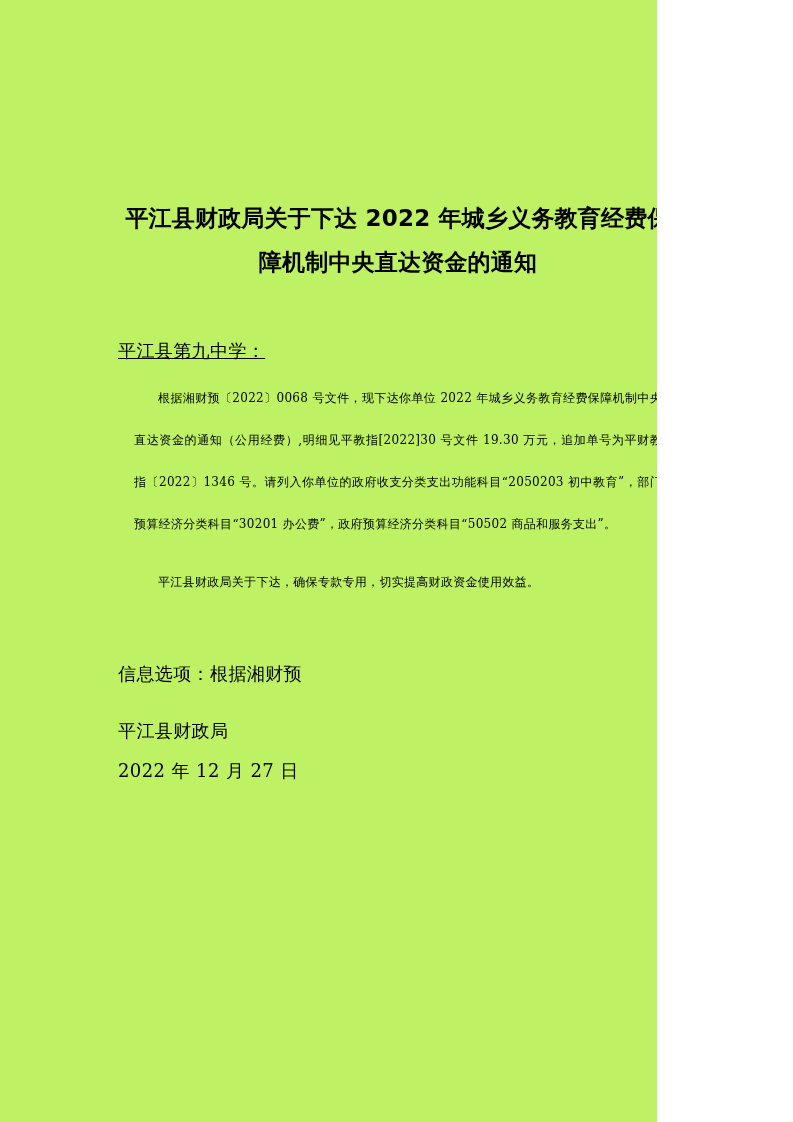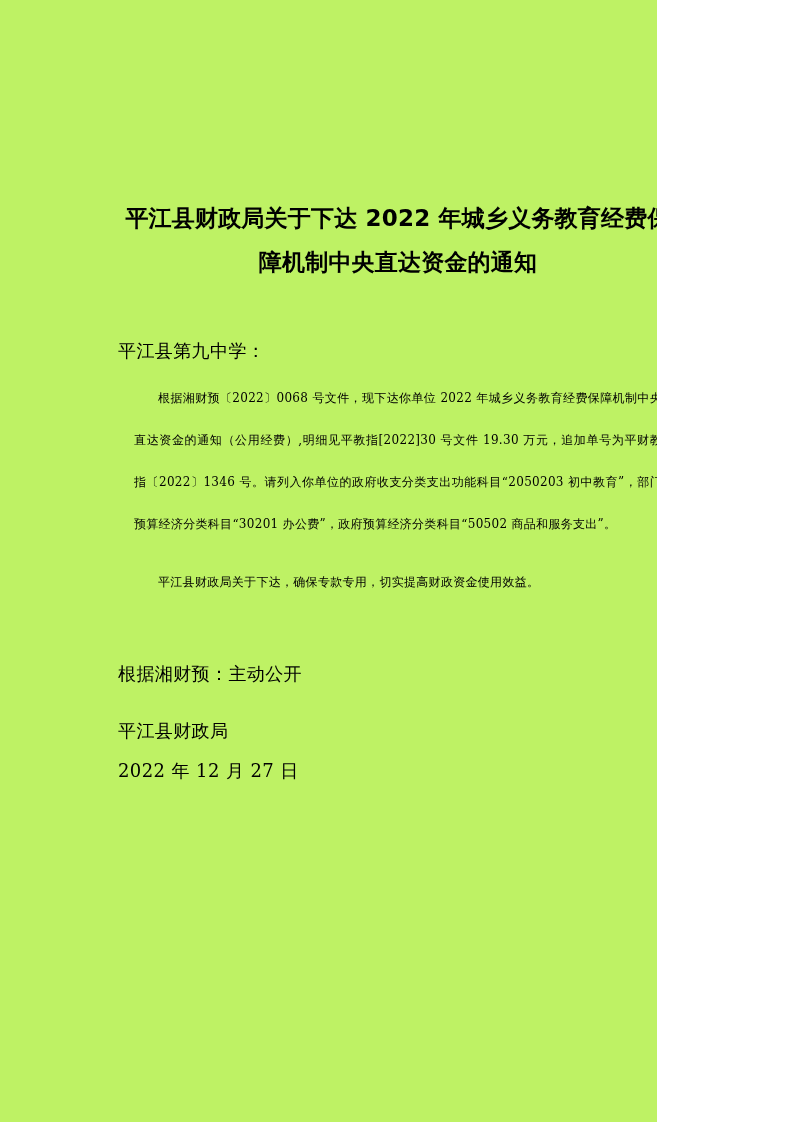--- a/index.html
+++ b/index.html
@@ -31,20 +31,21 @@
     text-align: center;
     margin-top: 196px;
     letter-spacing: 0.2px;
   }
   .addressee {
     font-size: 18px;
     line-height: 30px;
     margin-top: 52px;
     text-align: justify;
     letter-spacing: 0.4px;
+    text-decoration: underline;
   }
   .para {
     font-size: 12px;
     line-height: 42px;
     text-align: justify;
     text-justify: inter-ideograph;
     text-indent: 2em;
     letter-spacing: 0.3px;
     margin: 16px;
   }
@@ -83,20 +84,20 @@
   <div class="content">
 
     <div class="doc-title">平江县财政局关于下达 2022 年城乡义务教育经费保障机制中央直达资金的通知</div>
 
     <div class="addressee">平江县第九中学：</div>
 
     <p class="para first">根据湘财预〔2022〕0068 号文件，现下达你单位 2022 年城乡义务教育经费保障机制中央直达资金的通知（公用经费）,明细见平教指[2022]30 号文件 19.30 万元，追加单号为平财教指〔2022〕1346 号。请列入你单位的政府收支分类支出功能科目“2050203 初中教育”，部门预算经济分类科目“30201 办公费”，政府预算经济分类科目“50502 商品和服务支出”。</p>
 
     <p class="para second">平江县财政局关于下达，确保专款专用，切实提高财政资金使用效益。</p>
 
-    <div class="info-line">根据湘财预：主动公开</div>
+    <div class="info-line">信息选项：根据湘财预</div>
 
     <div class="signature">平江县财政局</div>
 
     <div class="sig-date">2022 年 12 月 27 日</div>
 
   </div>
 </div>
 
 </body></html>

